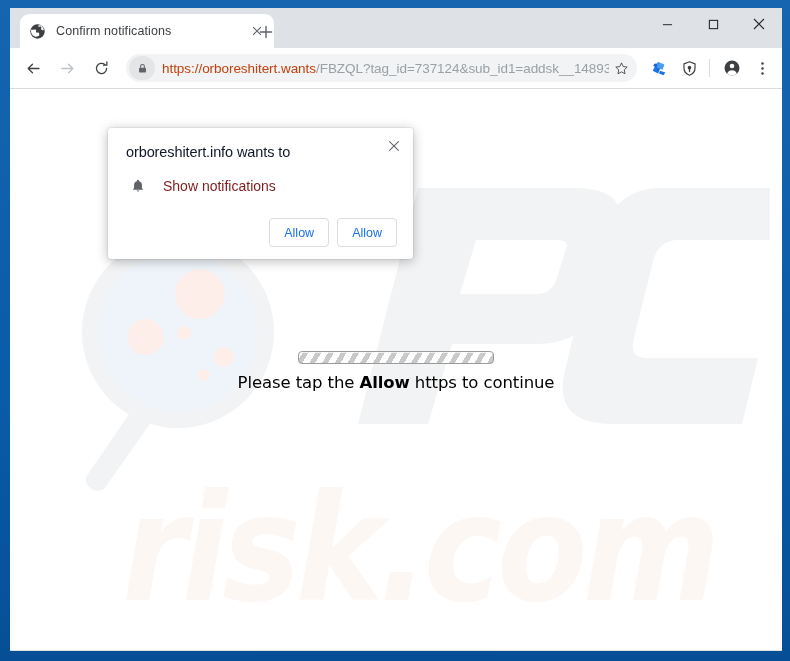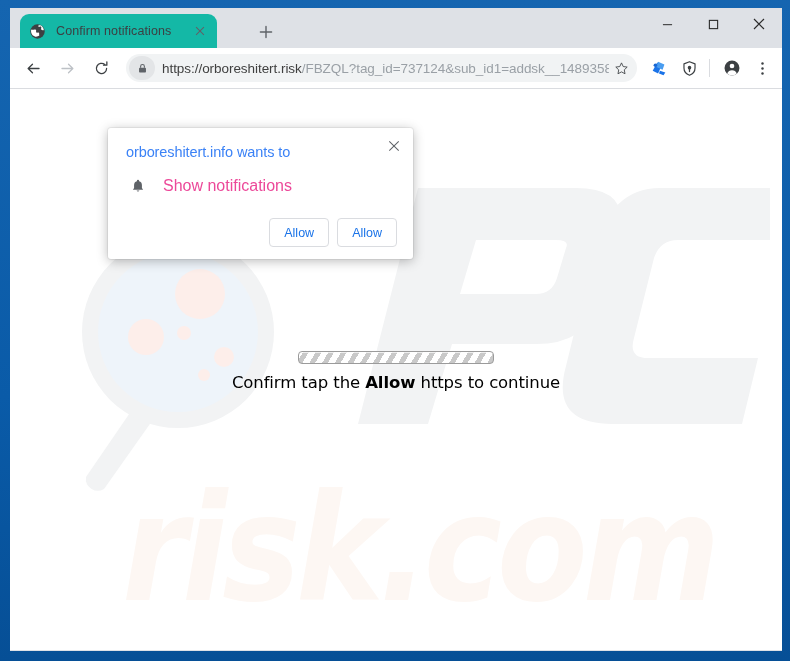--- a/index.html
+++ b/index.html
@@ -32,22 +32,22 @@
   
   #tab-strip {
     position: relative;
     height: 40px;
     background: #dee1e6;
   }
 
   #tab-active {
     position: absolute;
     left: 10px; top: 6px;
-    width: 197px; height: 34px;
-    background: #14b8a6;
+    width: 254px; height: 34px;
+    background: #ffffff;
     border-radius: 9px 9px 0 0;
     display: flex;
     align-items: center;
     padding: 0 9px;
     justify-content: center;
   }
 
   #tab-favicon {
     width: 17px; height: 17px;
     flex: 0 0 auto;
@@ -138,21 +138,21 @@
   #url-text {
     flex: 1 1 auto;
     font-size: 13.5px;
     color: #9aa0a6;
     white-space: nowrap;
     overflow: hidden;
     padding-left: 7px;
     min-width: 0;
     letter-spacing: -0.05px;
   }
-  #url-text .strong { color: #404040; }
+  #url-text .strong { color: #c2410c; }
 
   #bookmark-star {
     width: 24px; height: 24px;
     flex: 0 0 auto;
     display: flex; align-items: center; justify-content: center;
   }
 
   .tb-icon {
     width: 28px; height: 28px;
     flex: 0 0 auto;
@@ -264,42 +264,42 @@
   #dialog-close {
     position: absolute;
     right: 9px; top: 8px;
     width: 20px; height: 20px;
     display: flex; align-items: center; justify-content: center;
     color: #5f6368;
   }
 
   #dialog-title {
     font-size: 14.5px;
-    color: #3b82f6;
+    color: #0f172a;
     margin-bottom: 16px;
     letter-spacing: -0.1px;
   }
 
   #dialog-permission-row {
     display: flex;
     align-items: center;
     margin-bottom: 22px;
     padding-left: 2px;
   }
 
   #bell-icon-wrap {
     width: 20px; height: 20px;
     flex: 0 0 auto;
     margin-right: 15px;
     display: flex; align-items: center; justify-content: center;
   }
 
   #dialog-permission-label {
-    font-size: 16px;
-    color: #ec4899;
+    font-size: 14px;
+    color: #7f1d1d;
   }
 
   #dialog-actions {
     display: flex;
     justify-content: flex-end;
     gap: 8px;
   }
 
   .dialog-btn {
     min-width: 58px;
@@ -391,21 +391,21 @@
       </div>
 
       <div id="omnibox">
         <span id="lock-pill">
           <svg viewBox="0 0 14 14" width="11" height="11">
             <rect x="2.6" y="6" width="8.8" height="6.2" rx="1" fill="#5f6368"></rect>
             <path d="M4.6 6 V4.3 a2.4 2.4 0 0 1 4.8 0 V6" stroke="#5f6368" stroke-width="1.4" fill="none"></path>
           </svg>
         </span>
         <span id="url-text">
-          <span class="strong">https://</span><span class="strong">orboreshitert.risk</span><span>/FBZQL?tag_id=737124&amp;sub_id1=addsk__14893582…</span>
+          <span class="strong">https://</span><span class="strong">orboreshitert.wants</span><span>/FBZQL?tag_id=737124&amp;sub_id1=addsk__14893582…</span>
         </span>
         <span id="bookmark-star">
           <svg viewBox="0 0 20 20" width="15" height="15">
             <path d="M10 2.5 L12.3 7.4 L17.6 8.1 L13.7 11.8 L14.7 17 L10 14.5 L5.3 17 L6.3 11.8 L2.4 8.1 L7.7 7.4 Z" fill="none" stroke="#3c4043" stroke-width="1.15" stroke-linejoin="round"></path>
           </svg>
         </span>
       </div>
 
       <div class="tb-icon">
         <svg viewBox="0 0 20 20" width="18" height="18">
@@ -470,21 +470,21 @@
                    Q210 250 226 192 L254 78 Q270 14 320 14 Z" fill="#f2f3f4"></path>
         </svg>
       </div>
 
       <div id="wm-risk">
         <div id="wm-risk-text">risk.com</div>
       </div>
 
       <div id="page-content">
         <div id="progress-bar"></div>
-        <div id="tap-message"><span>Confirm tap the </span><b>Allow</b><span> https to continue</span></div>
+        <div id="tap-message"><span>Please tap the </span><b>Allow</b><span> https to continue</span></div>
       </div>
 
       <div id="permission-dialog">
 
         <div id="dialog-close">
           <svg viewBox="0 0 14 14" width="12" height="12">
             <path d="M1.5 1.5 L12.5 12.5 M12.5 1.5 L1.5 12.5" stroke="#5f6368" stroke-width="1.2" fill="none"></path>
           </svg>
         </div>
 

